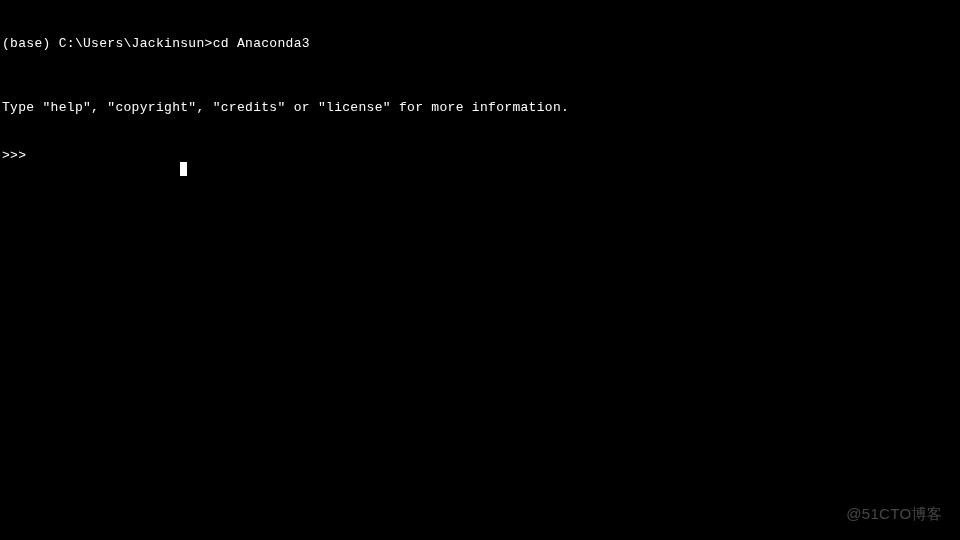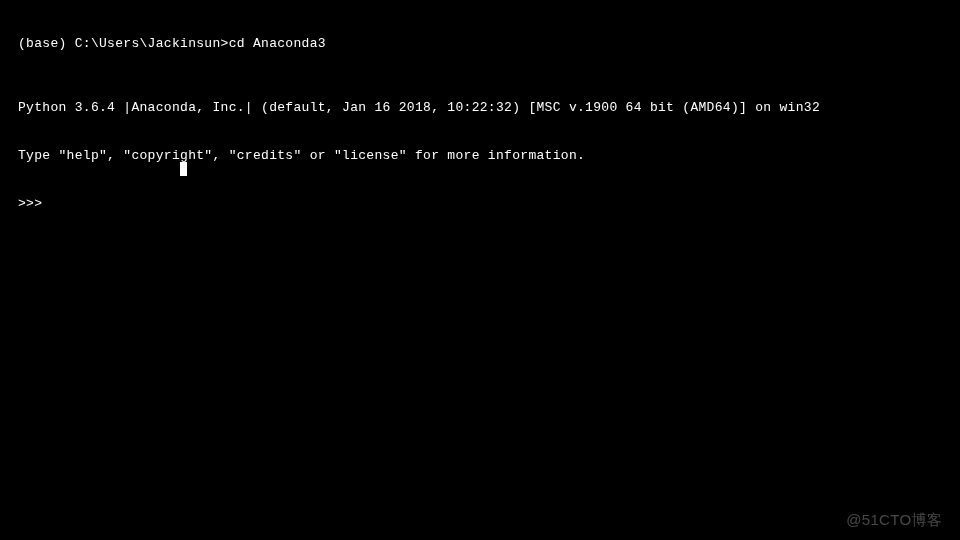--- a/index.html
+++ b/index.html
@@ -15,54 +15,52 @@
       font-size: 13px;
       color: #ffffff;
       overflow: hidden;
       position: relative;
       letter-spacing: 0.3px;
     }
     .terminal {
       padding: 4px 2px;
       line-height: 16px;
       white-space: pre;
-      margin-left: 16px;
     }
     .line {
       display: block;
       min-height: 16px;
     }
     .blank-line {
       height: 16px;
     }
     .cursor {
       display: inline-block;
       width: 7px;
       height: 14px;
       background: #ffffff;
       vertical-align: text-bottom;
       position: absolute;
       left: 180px;
       top: 162px;
     }
     .watermark {
       position: absolute;
-      bottom: 10px;
+      bottom: 16px;
       right: 18px;
       color: rgba(200, 200, 200, 0.35);
       font-size: 15px;
       font-family: Arial, 'Microsoft YaHei', sans-serif;
     }
   </style>
 </head>
 <body>
 
 <div class="terminal">
   <span class="line"><span>(base) C:\Users\Jackinsun&gt;</span><span>cd Anaconda3</span></span>
   <span class="blank-line"></span>
-  <span class="line">Python 3.6.4 |Anaconda, Inc.| (default, Jan 16 2018, 10:22:32) [MSC v.1900 64 bit (AMD64)] on win32</span>
   <span class="line">Type "help", "copyright", "credits" or "license" for more information.</span>
   <span class="line">&gt;&gt;&gt; </span>
 </div>
 
 <span class="cursor"></span>
 
 <div class="watermark">@51CTO博客</div>
 
 </body></html>

